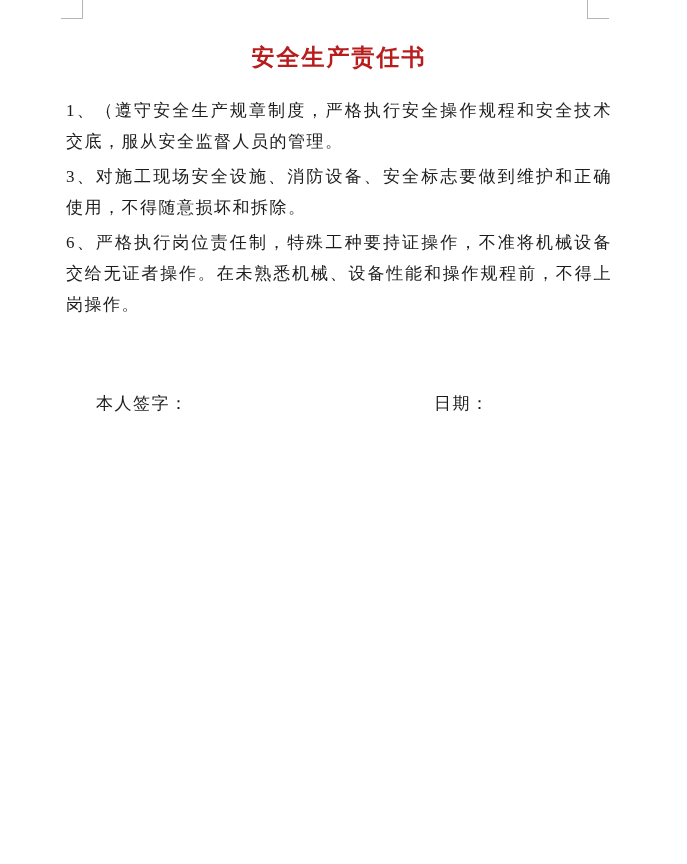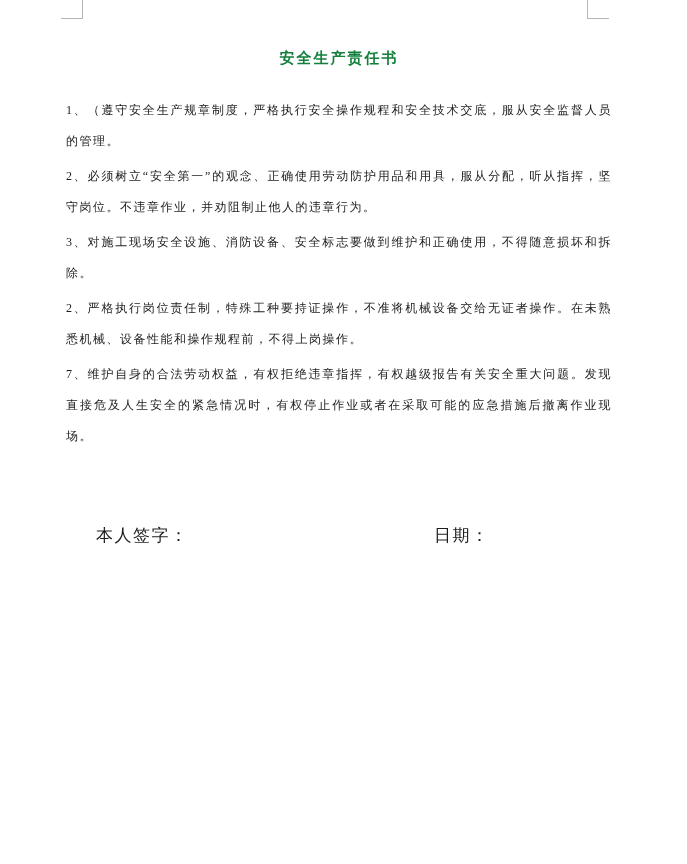--- a/index.html
+++ b/index.html
@@ -35,29 +35,29 @@
   }
   .content {
     position: absolute;
     left: 66px;
     top: 45px;
     width: 546px;
     color: #1c1c1c;
   }
   .doc-title {
     text-align: center;
-    font-size: 15px;
+    font-size: 23px;
     font-weight: bold;
     line-height: 26px;
     letter-spacing: 2px;
     margin: 0 0 24px 0;
-    color: #15803d;
+    color: #b91c1c;
   }
   .para {
-    font-size: 12px;
+    font-size: 17px;
     line-height: 31px;
     letter-spacing: 1.5px;
     text-align: justify;
     text-justify: inter-character;
     margin: 0 0 4px 0;
     word-break: break-all;
   }
   .sig-row {
     position: relative;
     margin-top: 68px;
@@ -85,24 +85,22 @@
 <div class="page">
 
   <div class="crop-mark crop-tl"></div>
   <div class="crop-mark crop-tr"></div>
 
   <div class="content">
 
     <h1 class="doc-title">安全生产责任书</h1>
 
     <p class="para">1、（遵守安全生产规章制度，严格执行安全操作规程和安全技术交底，服从安全监督人员的管理。</p>
-    <p class="para">2、必须树立“安全第一”的观念、正确使用劳动防护用品和用具，服从分配，听从指挥，坚守岗位。不违章作业，并劝阻制止他人的违章行为。</p>
     <p class="para">3、对施工现场安全设施、消防设备、安全标志要做到维护和正确使用，不得随意损坏和拆除。</p>
-    <p class="para">2、严格执行岗位责任制，特殊工种要持证操作，不准将机械设备交给无证者操作。在未熟悉机械、设备性能和操作规程前，不得上岗操作。</p>
-    <p class="para">7、维护自身的合法劳动权益，有权拒绝违章指挥，有权越级报告有关安全重大问题。发现直接危及人生安全的紧急情况时，有权停止作业或者在采取可能的应急措施后撤离作业现场。</p>
+    <p class="para">6、严格执行岗位责任制，特殊工种要持证操作，不准将机械设备交给无证者操作。在未熟悉机械、设备性能和操作规程前，不得上岗操作。</p>
 
     <div class="sig-row">
       <span class="sig-label">本人签字：</span>
       <span class="date-label">日期：</span>
     </div>
 
   </div>
 </div>
 
 </body></html>

